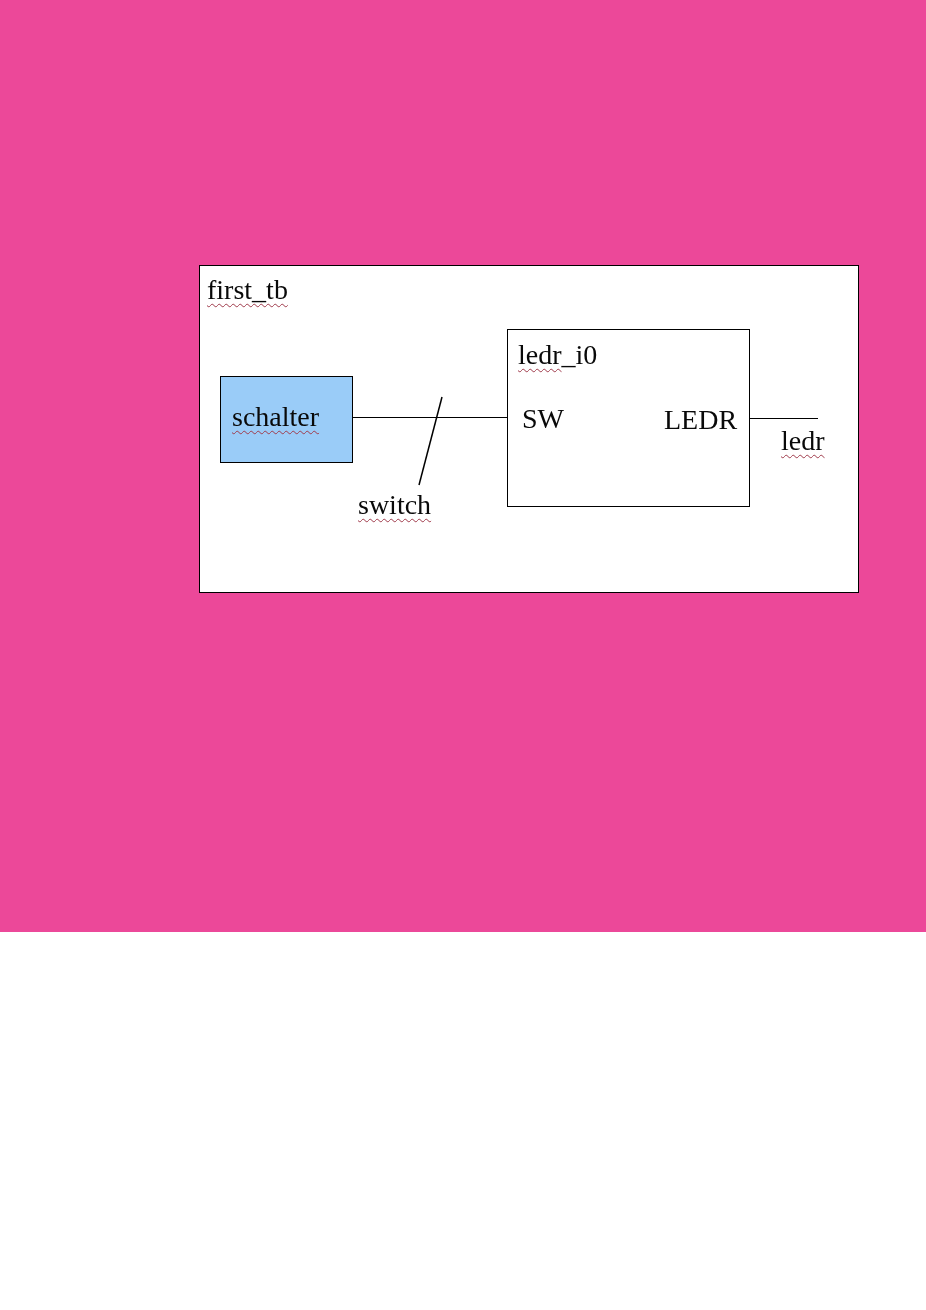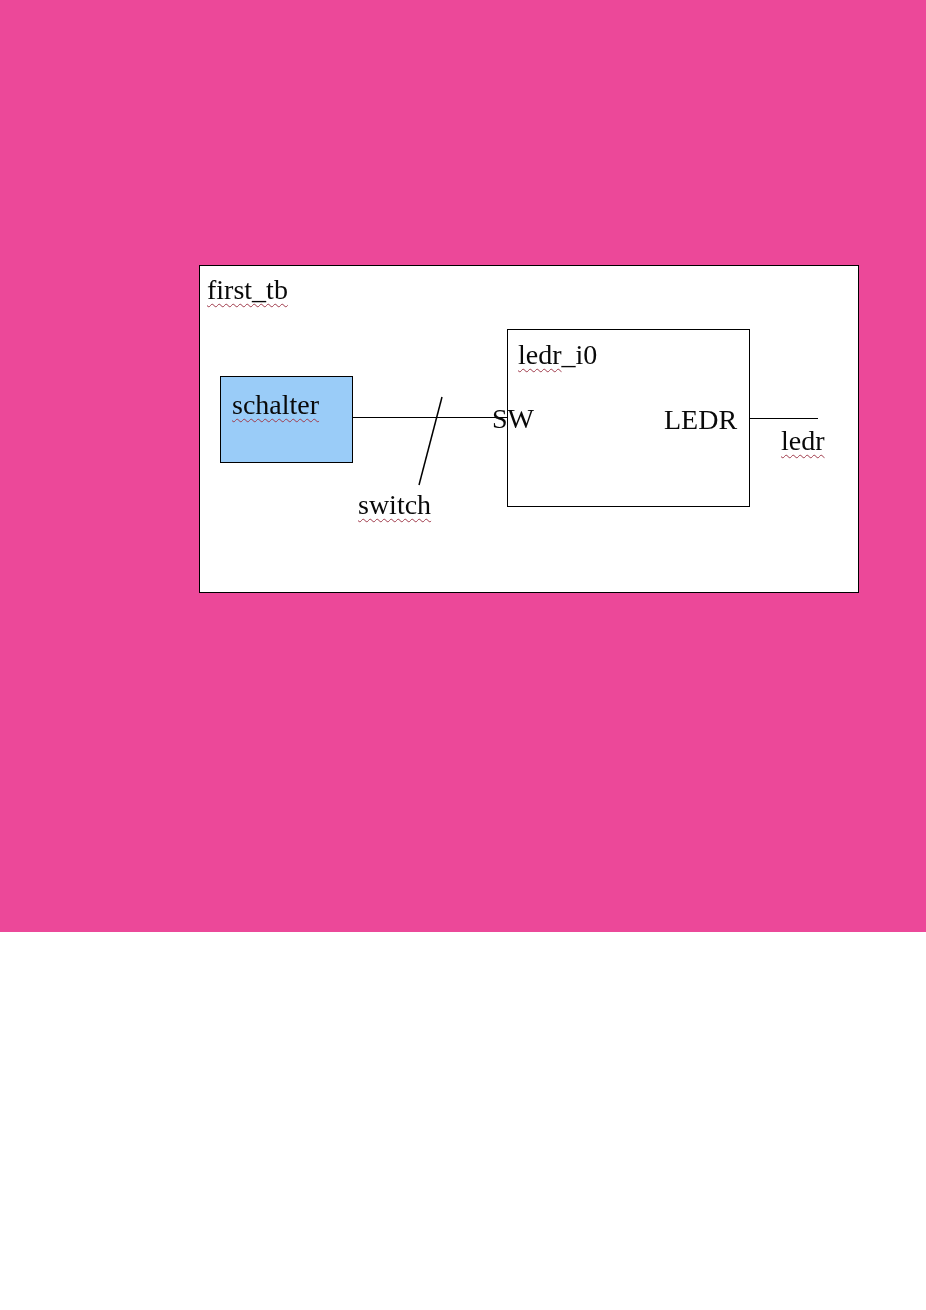--- a/index.html
+++ b/index.html
@@ -34,34 +34,34 @@
     border: 1.5px solid #000000;
     background: #ffffff;
   }
   .tb-label { left: 207px; top: 276px; }
   .schalter-block {
     left: 220px; top: 376px;
     width: 133px; height: 87px;
     background: #9accf8;
     border: 1.2px solid #000000;
   }
-  .schalter-label { left: 232px; top: 391px; }
+  .schalter-label { left: 232px; top: 403px; }
   .wire { height: 0; border-top: 1.5px solid #000000; }
   .wire-in  { left: 353px; top: 417px; width: 154px; }
   .wire-out { left: 750px; top: 418px; width: 68px;  }
   .slash-svg { left: 408px; top: 393px; width: 44px; height: 96px; }
   .switch-label { left: 358px; top: 491px; }
   .dut-box {
     left: 507px; top: 329px;
     width: 243px; height: 178px;
     border: 1.2px solid #000000;
     background: #ffffff;
   }
   .dut-label { left: 518px; top: 341px; }
-  .sw-port   { left: 492px; top: 405px; }
+  .sw-port   { left: 522px; top: 405px; }
   .ledr-port { left: 664px; top: 406px; }
   .ledr-label { left: 781px; top: 427px; }
 </style>
 </head>
 <body>
 
 <div class="page">
 
   <div class="abs tb-box"></div>
 

